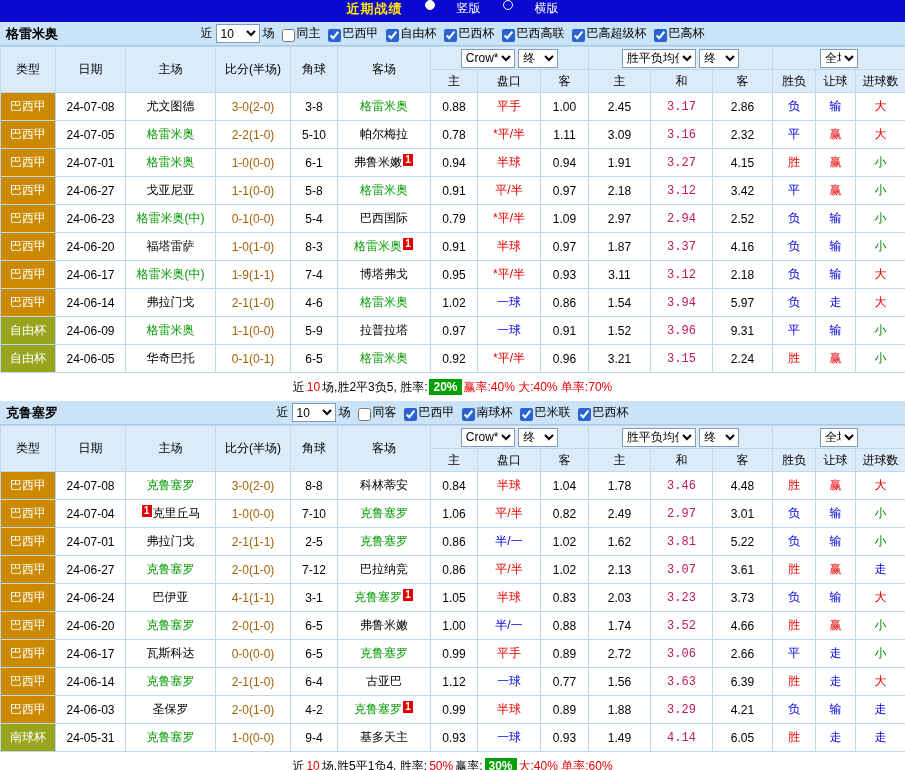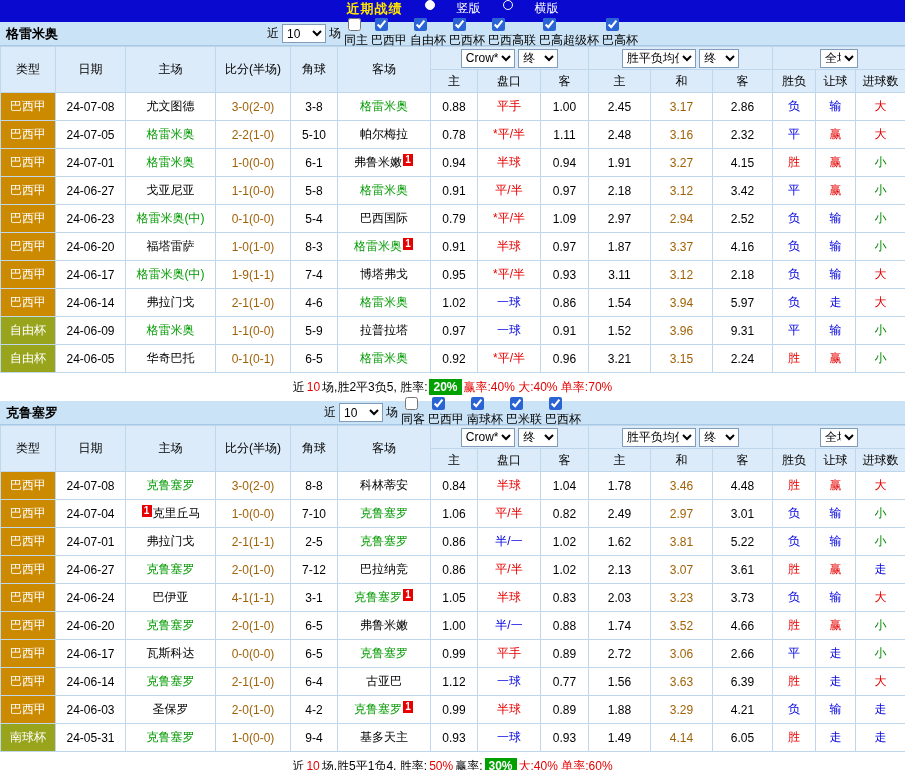--- a/index.html
+++ b/index.html
@@ -5,34 +5,34 @@
   *{box-sizing:border-box;}
   body{margin:0;background:#fff;font-family:"Liberation Sans","DejaVu Sans",sans-serif;font-size:12px;color:#000;}
   .page{width:905px;height:770px;overflow:hidden;}
   .topbar{height:22px;background:#0909CF;display:flex;align-items:flex-start;justify-content:center;gap:22px;color:#fff;}
   .topbar .title{color:#FFE400;font-weight:bold;font-size:13px;letter-spacing:1px;}
   .radio{display:inline-block;width:10px;height:10px;border:1px solid #fff;border-radius:50%;}
   .radio.on{background:#fff;}
   .section-bar{height:24px;background:#CBE3F6;border-bottom:1px solid #A8C8E4;display:flex;align-items:center;position:relative;}
   .team-name{position:absolute;left:6px;font-weight:bold;font-size:13px;}
   .filters{margin:0 auto;display:flex;align-items:center;gap:3px;}
-  .filters label{display:flex;align-items:flex-start;gap:1px;cursor:pointer;flex-direction:column;}
+  .filters label{display:flex;align-items:flex-end;gap:1px;cursor:pointer;}
   input[type=checkbox]{width:13px;height:13px;accent-color:#2A63D4;margin:0 1px 0 4px;}
   select{height:19px;font-size:12px;font-family:inherit;background:#fff;border:1px solid #7f9db9;}
   .w-crow{width:54px}.w-end{width:40px}.w-avg{width:74px}.w-full{width:38px}.w-cnt{width:44px}
   table{border-collapse:collapse;width:905px;table-layout:fixed;}
   th,td{border:1px solid #BED7EC;text-align:center;padding:0;overflow:hidden;white-space:nowrap;}
   thead th{background:#DCEBF9;font-weight:normal;height:23px;}
   tbody td{height:28px;background:#fff;}
   td.lg-a{background:#CC8A00;color:#fff;}
   td.lg-b{background:#98A41C;color:#fff;}
   .red{color:#E60000;}
   .blue{color:#0000E0;}
   .green{color:#008800;}
-  .draw{color:#a16207;}
+  .draw{color:#be185d;font-family:Liberation Mono, monospace;}
   .score{color:#a16207;}
   .team.hl{color:#009900;}
   .rc{display:inline-block;background:#E60000;color:#fff;font-size:10px;line-height:12px;min-width:10px;padding:0 1px;margin:0 1px;font-weight:bold;vertical-align:3px;}
   .footer{height:28px;display:flex;align-items:center;justify-content:center;gap:2px;}
   .badge{background:#00A000;color:#fff;padding:1px 4px;font-weight:bold;}
 </style>
 </head>
 <body>
 
 <div class="page">
@@ -155,21 +155,21 @@
         <tr>
           <td class="lg-a">巴西甲</td>
           <td>24-07-05</td>
           <td><span class="team hl">格雷米奥</span></td>
           <td class="score">2-2(1-0)</td>
           <td>5-10</td>
           <td><span class="team">帕尔梅拉</span></td>
           <td>0.78</td>
           <td class="red">*平/半</td>
           <td>1.11</td>
-          <td>2.48</td>
+          <td>3.09</td>
           <td class="draw">3.16</td>
           <td>2.32</td>
           <td class="blue">平</td>
           <td class="red">赢</td>
           <td class="red">大</td>
         </tr>
         <tr>
           <td class="lg-a">巴西甲</td>
           <td>24-07-01</td>
           <td><span class="team hl">格雷米奥</span></td>

